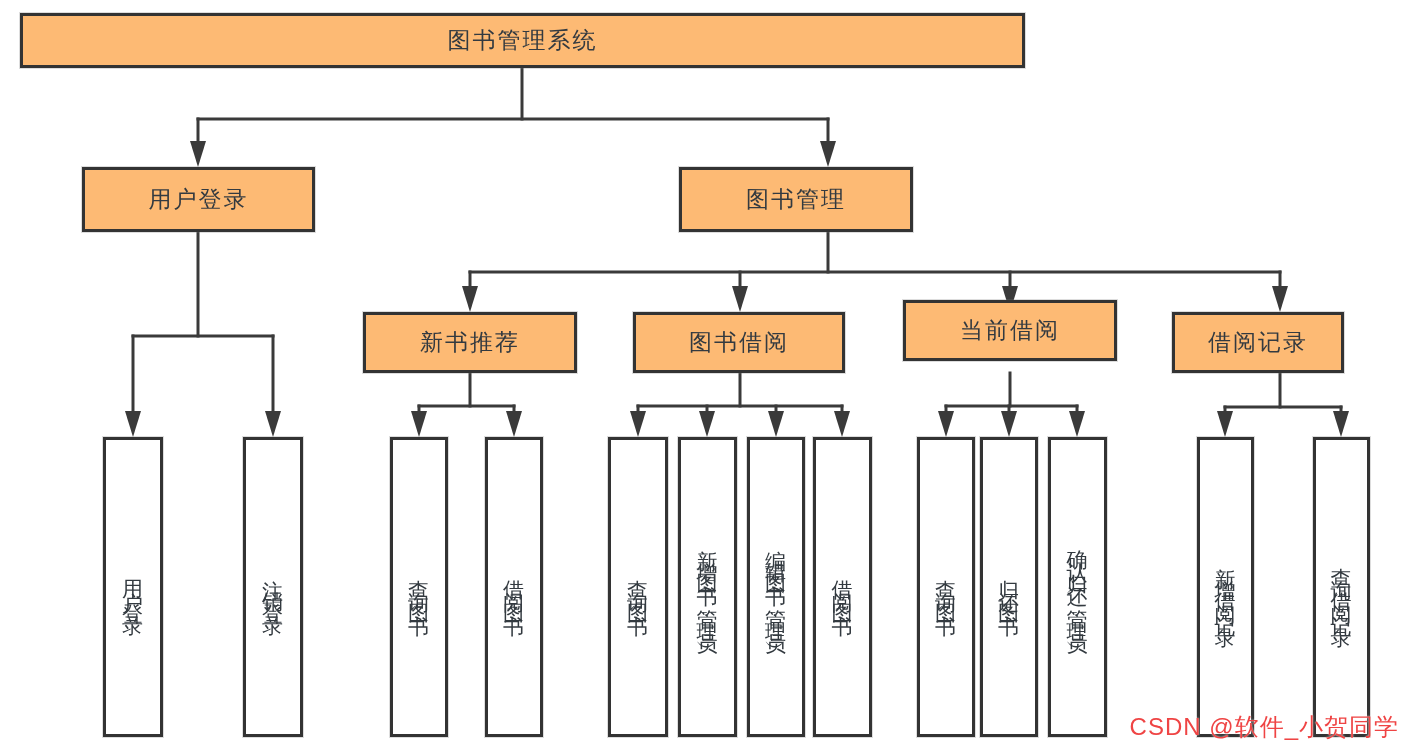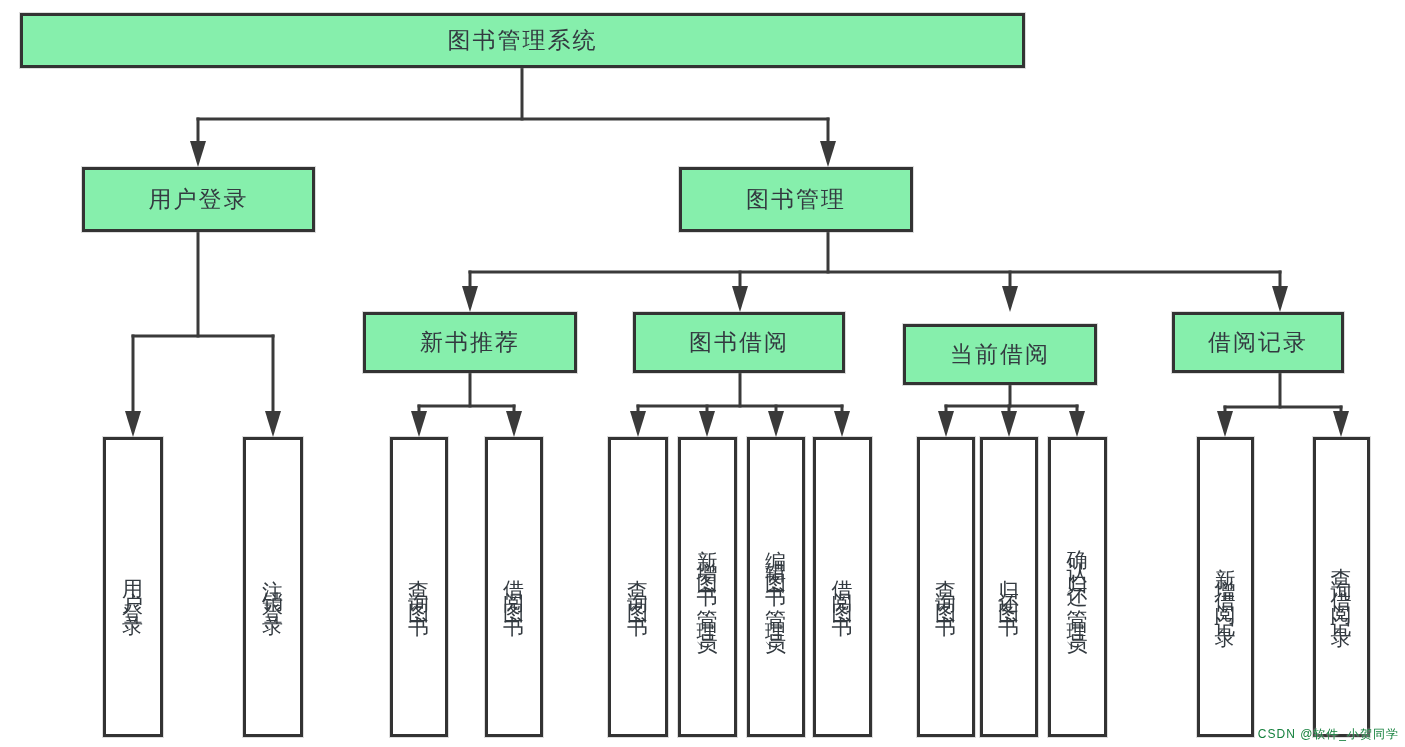--- a/index.html
+++ b/index.html
@@ -11,21 +11,21 @@
     font-family: "Liberation Sans", sans-serif;
     overflow: hidden;
   }
   svg.connectors {
     position: absolute;
     left: 0; top: 0;
     width: 1405px; height: 747px;
   }
   .hbox {
     position: absolute;
-    background: #86efac;
+    background: #fdba74;
     border: 3px solid #333333;
     box-sizing: border-box;
     display: flex;
     align-items: center;
     justify-content: center;
     font-size: 23px;
     letter-spacing: 2px;
     color: #333a40;
     box-shadow: 0 0 0 1px rgba(120,120,120,0.25);
   }
@@ -47,22 +47,22 @@
     font-size: 21px;
     letter-spacing: 12px;
     color: #333a40;
     line-height: 1;
     white-space: nowrap;
   }
   .watermark {
     position: absolute;
     right: 6px;
     bottom: 4px;
-    font-size: 12px;
-    color: #15803d;
+    font-size: 24px;
+    color: #ef4444;
     letter-spacing: 1px;
     text-shadow: 0 0 2px #ffffff;
     margin-left: 12px;
   }
 </style>
 </head>
 <body>
 
 <div class="canvas">
 
@@ -132,21 +132,21 @@
     </g>
   </svg>
 
   <div class="hbox" style="left:20px;top:13px;width:1005px;height:55px">图书管理系统</div>
 
   <div class="hbox" style="left:82px;top:167px;width:233px;height:65px">用户登录</div>
   <div class="hbox" style="left:679px;top:167px;width:234px;height:65px">图书管理</div>
 
   <div class="hbox" style="left:363px;top:312px;width:214px;height:61px">新书推荐</div>
   <div class="hbox" style="left:633px;top:312px;width:212px;height:61px">图书借阅</div>
-  <div class="hbox" style="left:903px;top:324px;width:194px;height:61px">当前借阅</div>
+  <div class="hbox" style="left:903px;top:300px;width:214px;height:61px">当前借阅</div>
   <div class="hbox" style="left:1172px;top:312px;width:172px;height:61px">借阅记录</div>
 
   <div class="vbox" style="left:103px;width:60px">
     <span>用户登录</span>
   </div>
   <div class="vbox" style="left:243px;width:60px">
     <span>注销登录</span>
   </div>
 
   <div class="vbox" style="left:390px;width:58px">

